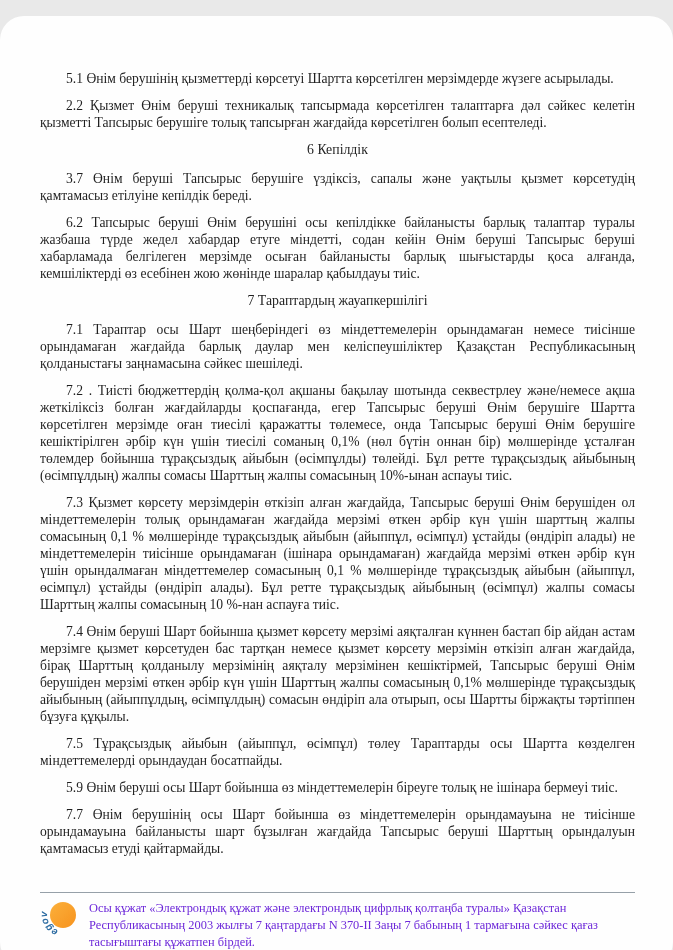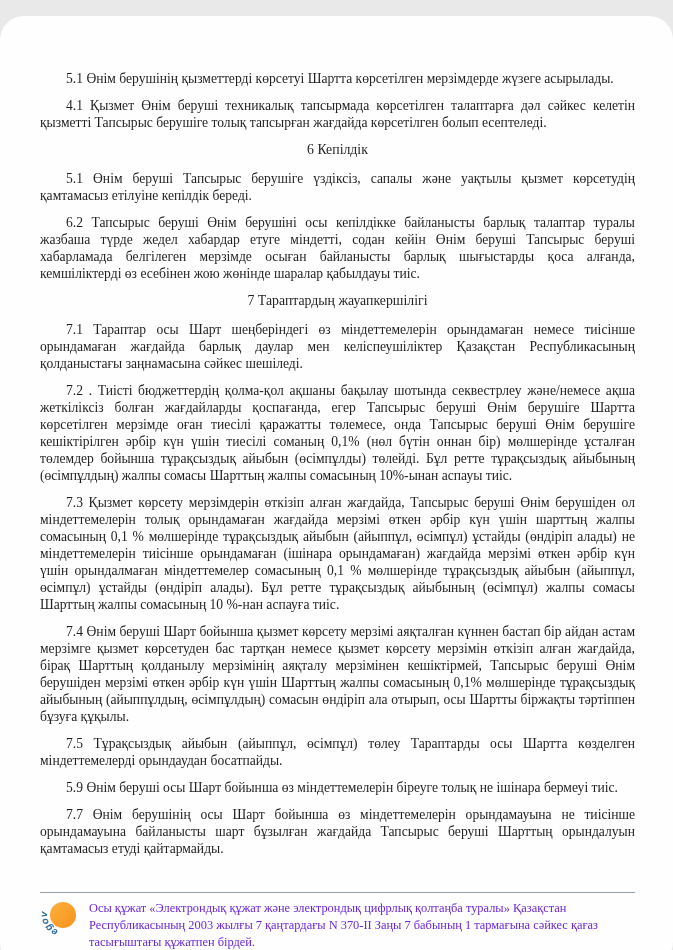--- a/index.html
+++ b/index.html
@@ -62,23 +62,23 @@
     max-width: 520px;
     text-align: left;
   }
 </style>
 </head>
 <body>
 
 <div class="page">
   <div class="content">
     <p class="para">5.1 Өнім берушінің қызметтерді көрсетуі Шартта көрсетілген мерзімдерде жүзеге асырылады.</p>
-    <p class="para">4.1 Қызмет Өнім беруші техникалық тапсырмада көрсетілген талаптарға дәл сәйкес келетін қызметті Тапсырыс берушіге толық тапсырған жағдайда көрсетілген болып есептеледі.</p>
+    <p class="para">2.2 Қызмет Өнім беруші техникалық тапсырмада көрсетілген талаптарға дәл сәйкес келетін қызметті Тапсырыс берушіге толық тапсырған жағдайда көрсетілген болып есептеледі.</p>
     <h2 class="heading">6 Кепілдік</h2>
-    <p class="para">5.1 Өнім беруші Тапсырыс берушіге үздіксіз, сапалы және уақтылы қызмет көрсетудің қамтамасыз етілуіне кепілдік береді.</p>
+    <p class="para">3.7 Өнім беруші Тапсырыс берушіге үздіксіз, сапалы және уақтылы қызмет көрсетудің қамтамасыз етілуіне кепілдік береді.</p>
     <p class="para">6.2 Тапсырыс беруші Өнім берушіні осы кепілдікке байланысты барлық талаптар туралы жазбаша түрде жедел хабардар етуге міндетті, содан кейін Өнім беруші Тапсырыс беруші хабарламада белгілеген мерзімде осыған байланысты барлық шығыстарды қоса алғанда, кемшіліктерді өз есебінен жою жөнінде шаралар қабылдауы тиіс.</p>
     <h2 class="heading">7 Тараптардың жауапкершілігі</h2>
     <p class="para">7.1 Тараптар осы Шарт шеңберіндегі өз міндеттемелерін орындамаған немесе тиісінше орындамаған жағдайда барлық даулар мен келіспеушіліктер Қазақстан Республикасының қолданыстағы заңнамасына сәйкес шешіледі.</p>
     <p class="para">7.2 . Тиісті бюджеттердің қолма-қол ақшаны бақылау шотында секвестрлеу және/немесе ақша жеткіліксіз болған жағдайларды қоспағанда, егер Тапсырыс беруші Өнім берушіге Шартта көрсетілген мерзімде оған тиесілі қаражатты төлемесе, онда Тапсырыс беруші Өнім берушіге кешіктірілген әрбір күн үшін тиесілі соманың 0,1% (нөл бүтін оннан бір) мөлшерінде ұсталған төлемдер бойынша тұрақсыздық айыбын (өсімпұлды) төлейді. Бұл ретте тұрақсыздық айыбының (өсімпұлдың) жалпы сомасы Шарттың жалпы сомасының 10%-ынан аспауы тиіс.</p>
     <p class="para">7.3 Қызмет көрсету мерзімдерін өткізіп алған жағдайда, Тапсырыс беруші Өнім берушіден ол міндеттемелерін толық орындамаған жағдайда мерзімі өткен әрбір күн үшін шарттың жалпы сомасының 0,1 % мөлшерінде тұрақсыздық айыбын (айыппұл, өсімпұл) ұстайды (өндіріп алады) не міндеттемелерін тиісінше орындамаған (ішінара орындамаған) жағдайда мерзімі өткен әрбір күн үшін орындалмаған міндеттемелер сомасының 0,1 % мөлшерінде тұрақсыздық айыбын (айыппұл, өсімпұл) ұстайды (өндіріп алады). Бұл ретте тұрақсыздық айыбының (өсімпұл) жалпы сомасы Шарттың жалпы сомасының 10 %-нан аспауға тиіс.</p>
     <p class="para">7.4 Өнім беруші Шарт бойынша қызмет көрсету мерзімі аяқталған күннен бастап бір айдан астам мерзімге қызмет көрсетуден бас тартқан немесе қызмет көрсету мерзімін өткізіп алған жағдайда, бірақ Шарттың қолданылу мерзімінің аяқталу мерзімінен кешіктірмей, Тапсырыс беруші Өнім берушіден мерзімі өткен әрбір күн үшін Шарттың жалпы сомасының 0,1% мөлшерінде тұрақсыздық айыбының (айыппұлдың, өсімпұлдың) сомасын өндіріп ала отырып, осы Шартты біржақты тәртіппен бұзуға құқылы.</p>
     <p class="para">7.5 Тұрақсыздық айыбын (айыппұл, өсімпұл) төлеу Тараптарды осы Шартта көзделген міндеттемелерді орындаудан босатпайды.</p>
     <p class="para">5.9 Өнім беруші осы Шарт бойынша өз міндеттемелерін біреуге толық не ішінара бермеуі тиіс.</p>
     <p class="para">7.7 Өнім берушінің осы Шарт бойынша өз міндеттемелерін орындамауына не тиісінше орындамауына байланысты шарт бұзылған жағдайда Тапсырыс беруші Шарттың орындалуын қамтамасыз етуді қайтармайды.</p>
   </div>

